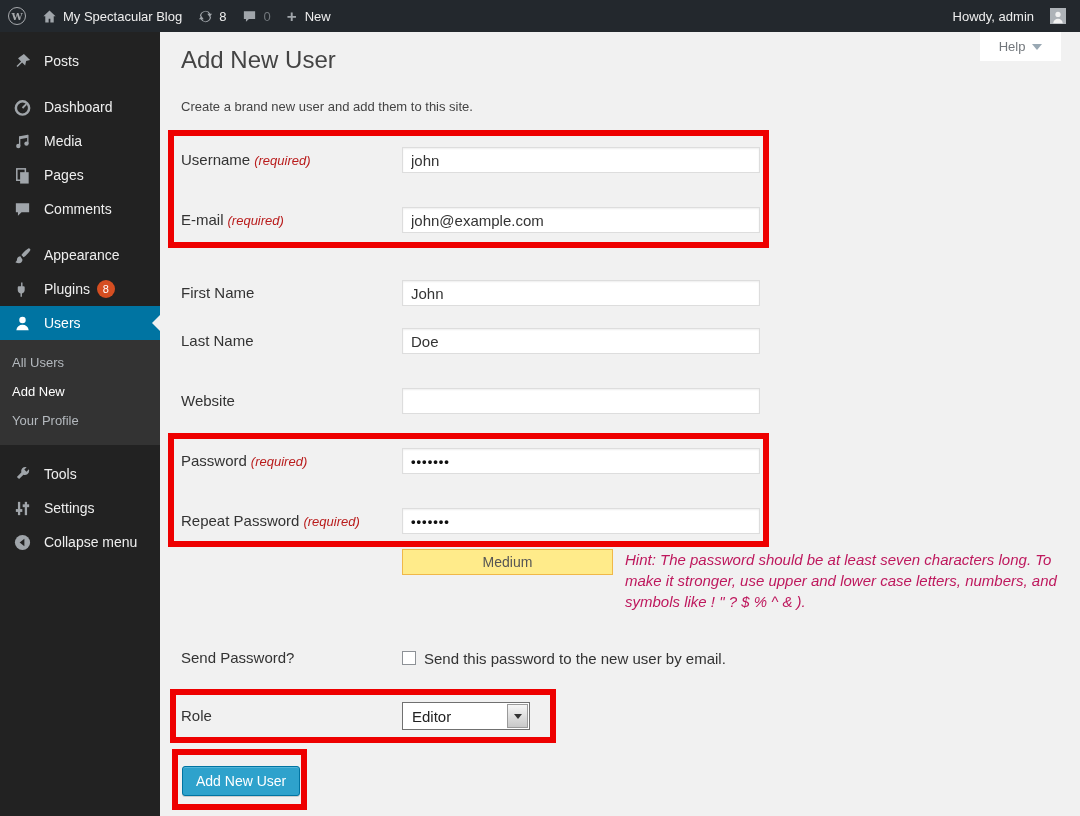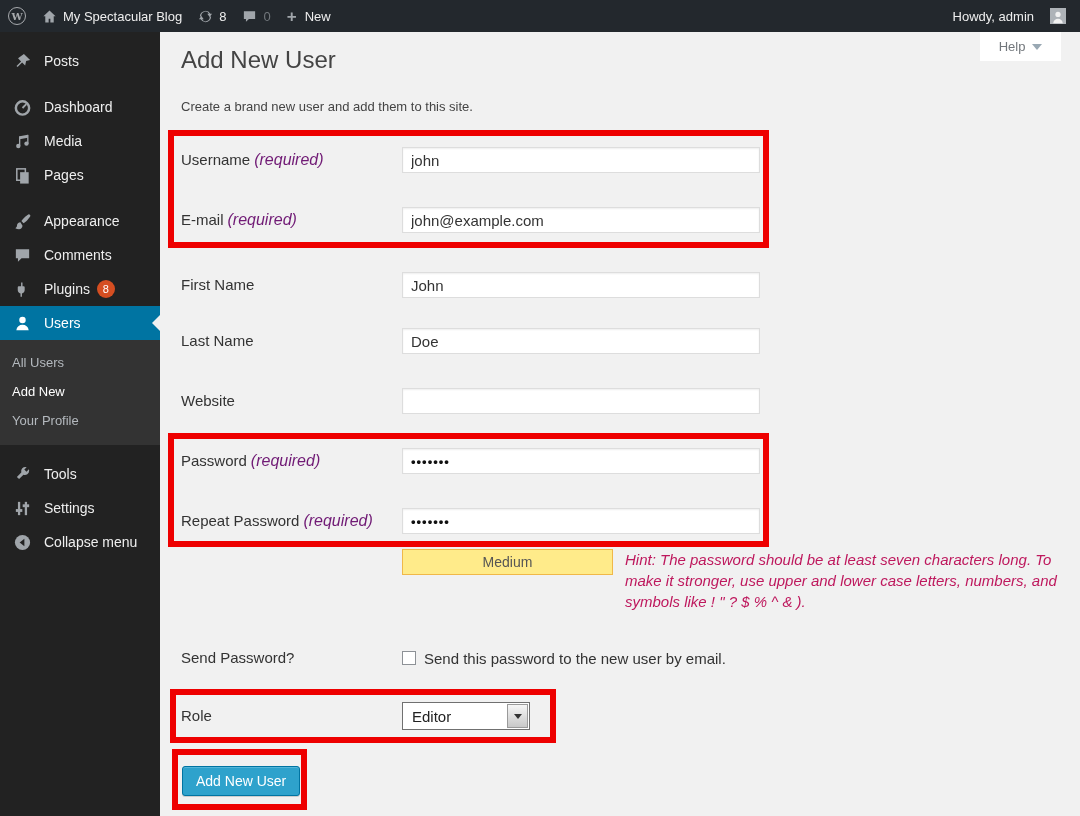--- a/index.html
+++ b/index.html
@@ -63,21 +63,21 @@
   .help-tab {
     position:absolute; left:980px; top:32px; width:81px; height:29px;
     background:#fff; color:#72777c; font-size:13px;
     display:flex; align-items:center; justify-content:center; gap:7px; cursor:pointer;
   }
   .help-caret { width:0; height:0; border-left:5px solid transparent; border-right:5px solid transparent; border-top:6px solid #99a8b3; }
 
   
   .frow { position:absolute; left:181px; display:flex; }
   .flabel { width:221px; font-size:15px; color:#333; line-height:26px; }
-  .flabel .req { font-style:italic; font-size:16px; color:#701a75; margin-left:4px; }
+  .flabel .req { font-style:italic; font-size:13px; color:#b91c1c; margin-left:4px; }
   .tinput {
     width:358px; height:26px; background:#fff; border:1px solid #ddd;
     box-shadow:inset 0 1px 2px rgba(0,0,0,.07); padding:2px 8px;
     font-size:15px; color:#333; font-family:inherit; outline:none;
   }
   .pw-mask { font-size:13px; font-weight:bold; letter-spacing:1px; color:#111; }
 
   .meter-hint { position:absolute; left:402px; top:549px; width:660px; }
   .strength-meter {
     float:left; width:211px; height:26px; margin:0 12px 18px 0;
@@ -198,36 +198,36 @@
   </div>
   <div class="menu-item">
     <span class="mi-ico">
       <svg width="19" height="19" viewBox="0 0 20 20">
           <rect x="4" y="3" width="9" height="12" fill="none" stroke="#a0a5aa" stroke-width="1.6"></rect>
           <rect x="7.5" y="6.5" width="9" height="12"></rect>
         </svg>
     </span>
     <span>Pages</span>
   </div>
+  <div class="menu-item">
+    <span class="mi-ico">
+      <svg width="19" height="19" viewBox="0 0 20 20">
+          <path d="M3 3.5h14v9.5H9l-3.8 3.6V13H3z"></path>
+        </svg>
+    </span>
+    <span>Comments</span>
+  </div>
+
   <div class="menu-item gap-top">
     <span class="mi-ico">
       <svg width="19" height="19" viewBox="0 0 20 20">
           <path d="M16.2 2.5c-2.2 1.1-6.3 5-7.4 7.1l2.3 2.3c2.1-1.1 6-5.2 7.1-7.4.5-1.1-.9-2.5-2-2zM7.8 10.7c-2 0-3.6 1.6-3.6 3.6 0 1.1-.6 2-1.7 2.7 1.1.7 2.4 1.1 3.8 1.1 2 0 3.7-1.6 3.7-3.6z"></path>
         </svg>
     </span>
     <span>Appearance</span>
-  </div>
-
-  <div class="menu-item">
-    <span class="mi-ico">
-      <svg width="19" height="19" viewBox="0 0 20 20">
-          <path d="M3 3.5h14v9.5H9l-3.8 3.6V13H3z"></path>
-        </svg>
-    </span>
-    <span>Comments</span>
   </div>
   <div class="menu-item">
     <span class="mi-ico">
       <svg width="19" height="19" viewBox="0 0 20 20">
           <path d="M6.5 2.5v4.2h2V2.5H10v4.2h1.3c.6 0 1 .4 1 1v2.8c0 1.8-1.2 3.3-2.9 3.7v3.3H7.9v-3.3C6.2 13.8 5 12.3 5 10.5V7.7c0-.6.4-1 1-1h.5V2.5z"></path>
         </svg>
     </span>
     <span>Plugins</span>
     <span class="badge">8</span>
   </div>
@@ -292,21 +292,21 @@
   <input class="tinput" type="text" value="john" style="">
 </div>
 
 <div class="frow" style="top:207px">
   <div class="flabel">
     <span>E-mail</span><span class="req">(required)</span>
   </div>
   <input class="tinput" type="text" value="john@example.com" style="">
 </div>
 
-<div class="frow" style="top:272px">
+<div class="frow" style="top:280px">
   <div class="flabel">First Name</div>
   <input class="tinput" type="text" value="John" style="">
 </div>
 
 <div class="frow" style="top:328px">
   <div class="flabel">Last Name</div>
   <input class="tinput" type="text" value="Doe" style="">
 </div>
 
 <div class="frow" style="top:388px">

